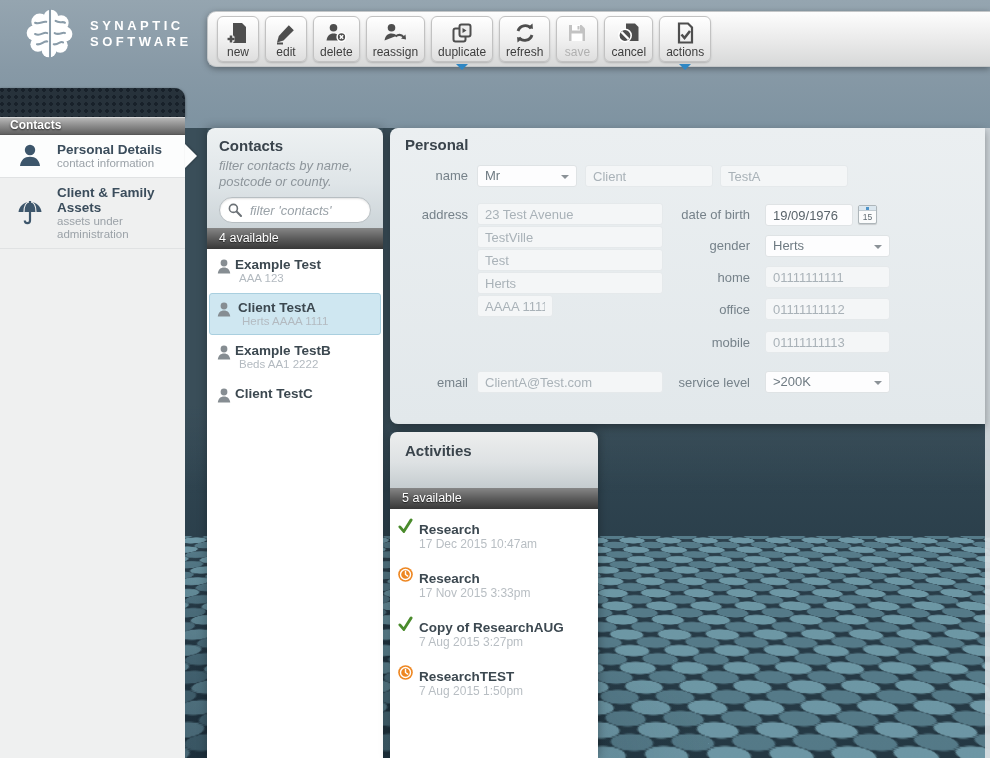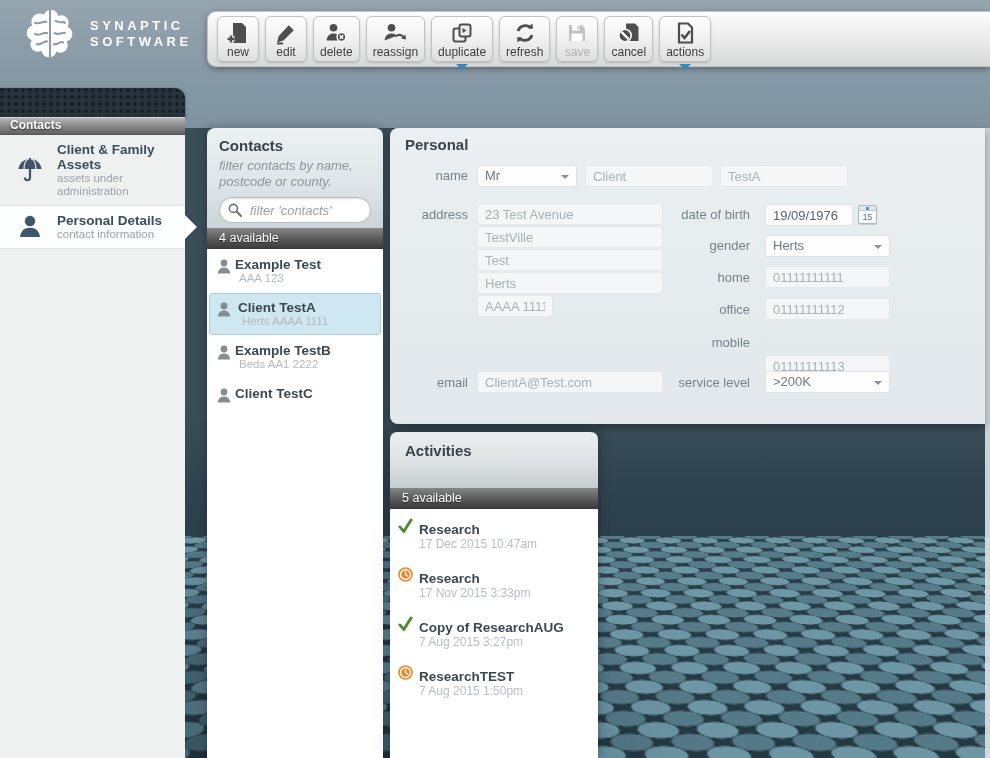--- a/index.html
+++ b/index.html
@@ -254,37 +254,37 @@
         <span class="tlabel">actions</span>
         <span class="ddcaret"></span>
       </div>
     </div>
 </div>
 
 <aside class="sidebar">
   <div class="sidebar-cap"></div>
   <div class="sidebar-tab">Contacts</div>
   <div class="sidebar-body">
+      <div class="side-item selected">
+        <span class="sicon"><svg viewBox="0 0 28 28">
+            <circle cx="14" cy="8" r="5.2" fill="#3d566b"></circle>
+            <path d="M4 24c.8-6 4.4-9.2 10-9.2S23.2 18 24 24z" fill="#3d566b"></path>
+          </svg></span>
+        <div class="sititle">Personal Details</div>
+        <div class="sisub">contact information</div>
+        <span class="sel-arrow"></span>
+      </div>
       <div class="side-item">
         <span class="sicon"><svg viewBox="0 0 28 28">
             <path d="M14 3c6.5 0 11 4.8 11.5 10H2.5C3 7.8 7.5 3 14 3z" fill="#3d566b"></path>
             <path d="M8 13c0-6 2-10 6-10s6 4 6 10" fill="none" stroke="#eff0f0" stroke-width="1.2"></path>
             <path d="M14 2v2M14 13v8.5a2.6 2.6 0 0 1-5.2 0" fill="none" stroke="#3d566b" stroke-width="2.2"></path>
           </svg></span>
         <div class="sititle">Client &amp; Family Assets</div>
         <div class="sisub">assets under administration</div>
-      </div>
-      <div class="side-item selected">
-        <span class="sicon"><svg viewBox="0 0 28 28">
-            <circle cx="14" cy="8" r="5.2" fill="#3d566b"></circle>
-            <path d="M4 24c.8-6 4.4-9.2 10-9.2S23.2 18 24 24z" fill="#3d566b"></path>
-          </svg></span>
-        <div class="sititle">Personal Details</div>
-        <div class="sisub">contact information</div>
-        <span class="sel-arrow"></span>
       </div>
     </div>
 </aside>
 
 <section class="contacts-panel">
   <div class="cp-head">
     <div class="cp-title">Contacts</div>
     <div class="cp-desc">filter contacts by name, postcode or county.</div>
     <div class="cp-search">
       <svg viewBox="0 0 20 20">
@@ -361,21 +361,21 @@
     <span>Herts</span><span class="caret"></span>
   </div>
 
   <div class="flabel" style="left:273px;top:142px;width:87px">home</div>
   <input class="finput gray" style="left: 375px; top: 138px; width: 125px;" value="01111111111">
 
   <div class="flabel" style="left:273px;top:174px;width:87px">office</div>
   <input class="finput gray" style="left: 375px; top: 170px; width: 125px;" value="01111111112">
 
   <div class="flabel" style="left:273px;top:207px;width:87px">mobile</div>
-  <input class="finput gray" style="left: 375px; top: 203px; width: 125px; margin-top: 24px;" value="01111111113">
+  <input class="finput gray" style="left: 375px; top: 203px; width: 125px;" value="01111111113">
 
   <div class="flabel" style="left:0;top:247px;width:78px">email</div>
   <input class="finput gray" style="left: 87px; top: 243px; width: 186px;" value="ClientA@Test.com">
 
   <div class="flabel" style="left:273px;top:247px;width:87px">service level</div>
   <div class="fselect" style="left:375px;top:243px;width:125px">
     <span>&gt;200K</span><span class="caret"></span>
   </div>
 </section>
 

